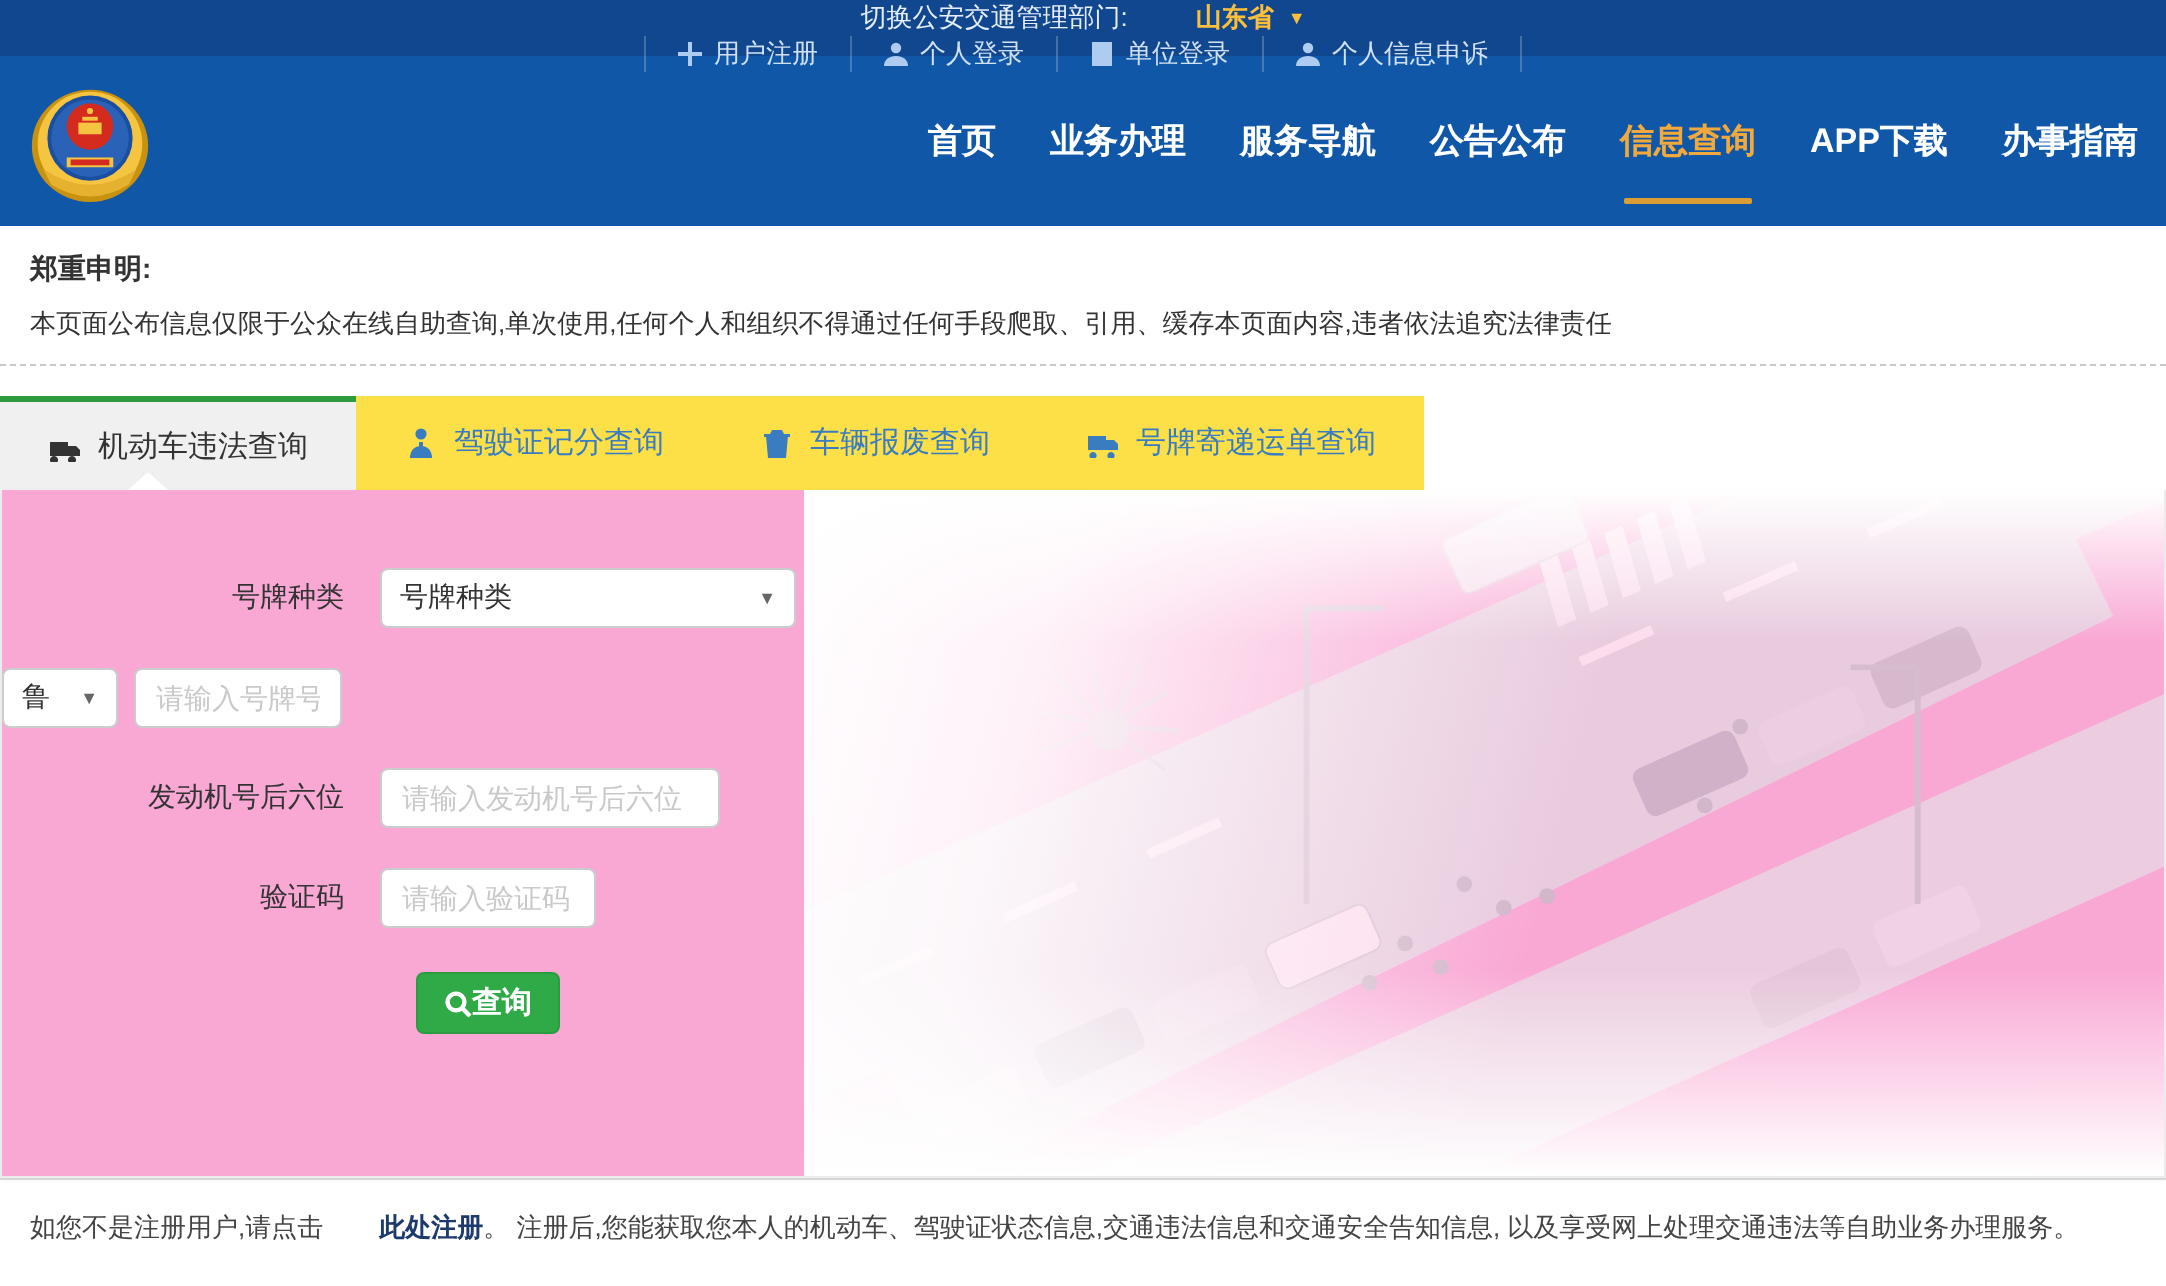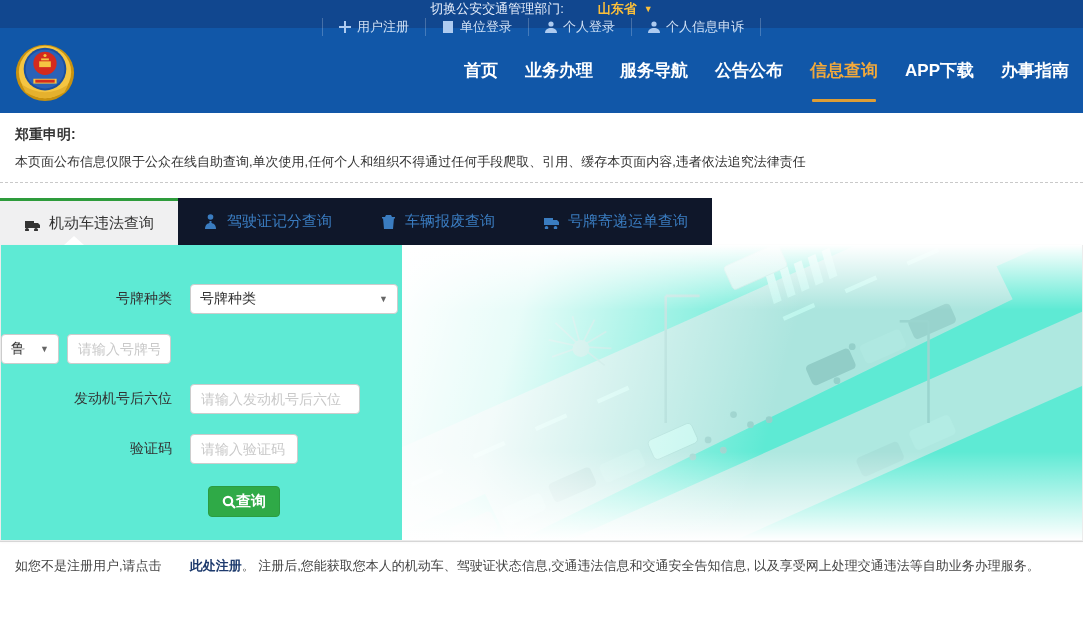--- a/index.html
+++ b/index.html
@@ -31,31 +31,31 @@
   .nav-underline { position:absolute; left:50%; transform:translateX(-50%);
     bottom:-14px; width:64px; height:3px; background:#dd9d35; border-radius:1px; }
 
   
   .notice { height:70px; padding:13px 15px 0 15px; border-bottom:1px dashed #c9c9c9; }
   .notice-title { font-size:14px; font-weight:bold; color:#333; }
   .notice-body { font-size:13px; color:#333; margin-top:9px; }
 
   
   .tabs-row { margin-top:15px; display:flex; height:47px; }
-  .tabs-strip { display:flex; background:#0f172a;justify-content:center; }
+  .tabs-strip { display:flex; background:#fde047;justify-content:center; }
   .tab { position:relative; display:flex; align-items:center; gap:8px;
     padding:0 24px; font-size:15px; color:#3a7cc0; cursor:pointer; white-space:nowrap; }
   .tab svg { width:17px; height:15px; fill:currentColor; }
   .tab.active { color:#333; border-top:3px solid #2e9c3c; background:#f0f0f1; }
   .tab-notch { position:absolute; bottom:0; left:64px; width:0; height:0;
     border-left:10px solid transparent; border-right:10px solid transparent;
     border-bottom:9px solid #fff; }
 
   
-  .panel { position:relative; height:296px; background:#5eead4;
+  .panel { position:relative; height:344px; background:#f9a8d4;
     border:1px solid #ececec; border-top:none; overflow:hidden;
     box-shadow:0 1px 3px rgba(0,0,0,.05); }
   .photo { position:absolute; top:0; right:0; width:680px; height:100%; opacity:.6; }
   .photo-fade { position:absolute; top:0; right:0; width:680px; height:100%;
     background:linear-gradient(105deg,#fff 0%,rgba(255,255,255,.85) 18%,rgba(255,255,255,0) 55%),
                linear-gradient(to top,#fff 0%,rgba(255,255,255,0) 30%),
                linear-gradient(to bottom,#fff 0%,rgba(255,255,255,0) 22%); }
 
   .form { position:relative; padding-top:39px; }
   .form-row { display:flex; align-items:center; margin-bottom:20px; }
@@ -96,30 +96,30 @@
   </div>
   <div class="tb-right">
     <div class="tb-link">
       <svg viewBox="0 0 12 12">
           <path d="M5 0h2v5h5v2H7v5H5V7H0V5h5z"></path>
         </svg>
       <span>用户注册</span>
     </div>
     <div class="tb-link">
       <svg viewBox="0 0 12 12">
-          <path d="M1 0h10v12H1zM3 2h6v1.5H3zm0 3h6v1.5H3zm0 3h4V9.5H3z"></path>
-        </svg>
-      <span>单位登录</span>
-    </div>
-    <div class="tb-link">
-      <svg viewBox="0 0 12 12">
           <circle cx="6" cy="3" r="2.6"></circle>
           <path d="M0 12c0-3.3 2.7-5 6-5s6 1.7 6 5z"></path>
         </svg>
       <span>个人登录</span>
+    </div>
+    <div class="tb-link">
+      <svg viewBox="0 0 12 12">
+          <path d="M1 0h10v12H1zM3 2h6v1.5H3zm0 3h6v1.5H3zm0 3h4V9.5H3z"></path>
+        </svg>
+      <span>单位登录</span>
     </div>
     <div class="tb-link">
       <svg viewBox="0 0 12 12">
           <circle cx="6" cy="3" r="2.6"></circle>
           <path d="M0 12c0-3.3 2.7-5 6-5s6 1.7 6 5z"></path>
         </svg>
       <span>个人信息申诉</span>
     </div>
   </div>
 </div>

